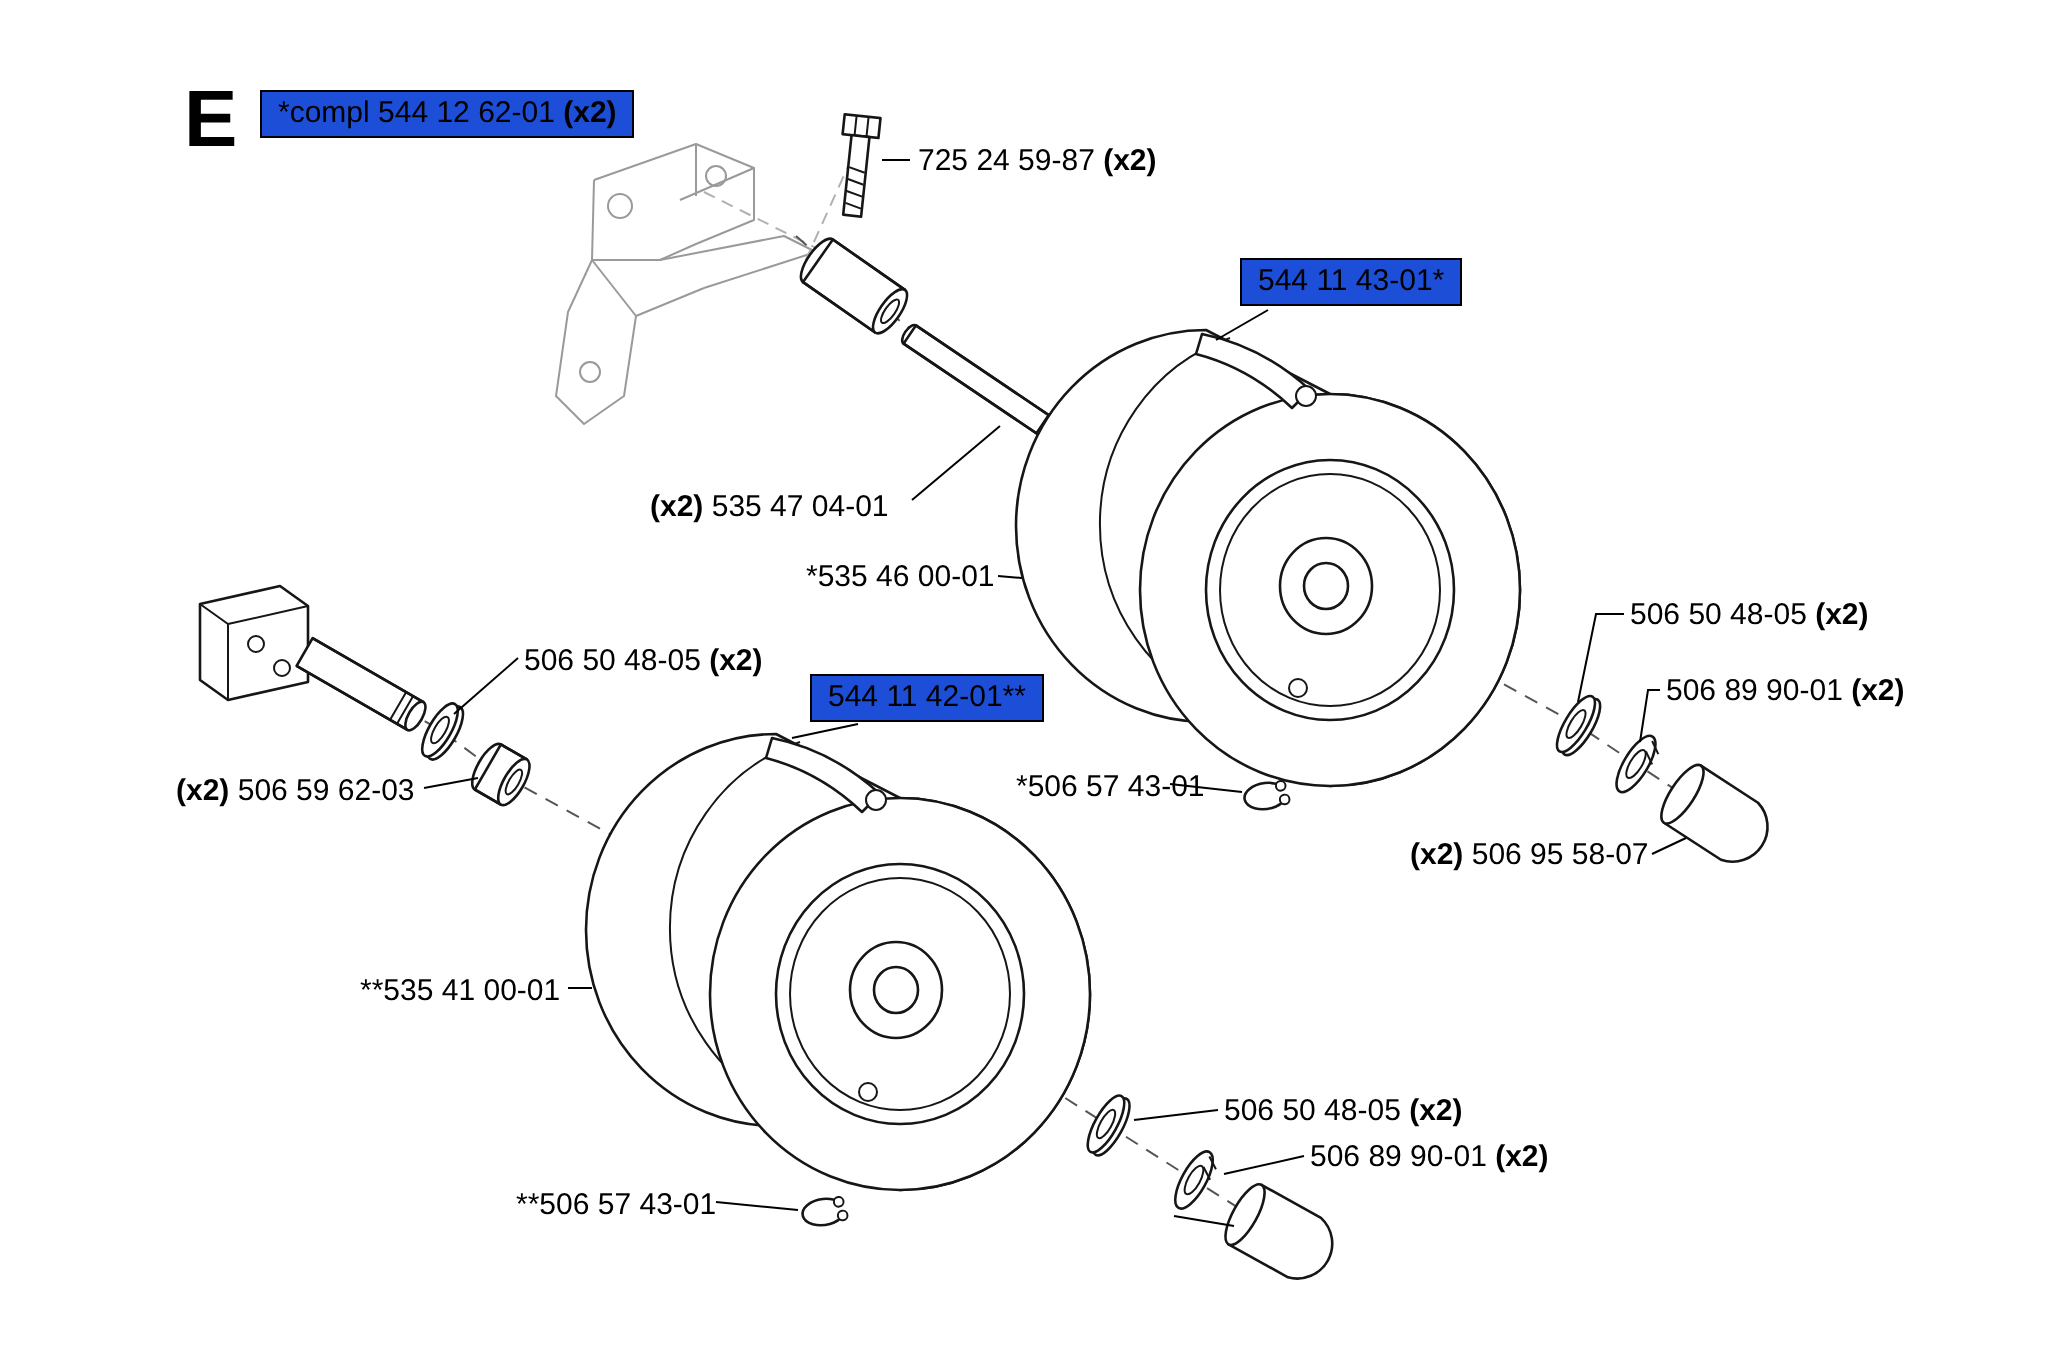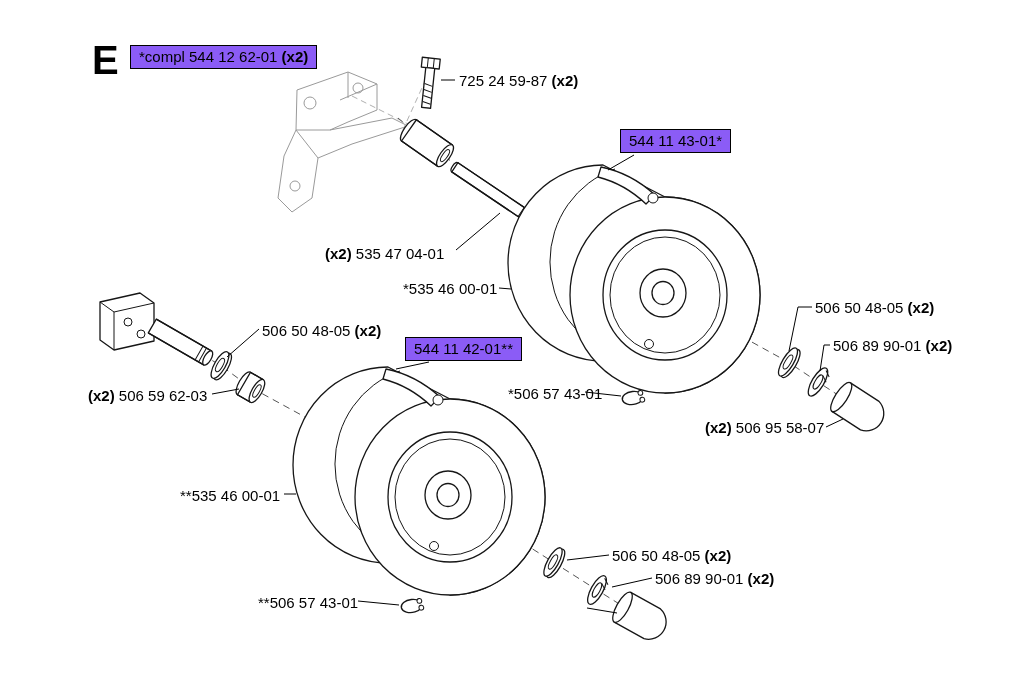--- a/index.html
+++ b/index.html
@@ -1,21 +1,21 @@
 <!DOCTYPE html>
 <html><head>
 <meta charset="utf-8">
 <style>
   html,body{margin:0;padding:0;background:#fff;}
   .stage{position:relative;width:1024px;height:685px;background:#ffffff;
          font-family:"Liberation Sans", sans-serif;overflow:hidden;}
   .stage svg{position:absolute;left:0;top:0;z-index:1;}
   .lbl{position:absolute;z-index:2;font-size:15px;line-height:17px;color:#000;white-space:nowrap;}
   .lbl b{font-weight:bold;}
-  .boxed{border:1.6px solid #000;background:#8b5cf6;padding:2px 8px 3px;}
+  .boxed{border:1.6px solid #000;background:#1d4ed8;padding:2px 8px 3px;}
   .letter{font-size:40px;font-weight:bold;line-height:40px;}
   
   .part{fill:#ffffff;stroke:#161616;stroke-width:1.3;stroke-linejoin:round;}
   .thin{stroke-width:1;}
   .noFill{fill:none;}
   .dash{fill:none;stroke:#555;stroke-width:1;stroke-dasharray:7 5;}
   .grayDash{fill:none;stroke:#b0b0b0;stroke-width:1;stroke-dasharray:6 4;}
   .gray{fill:none;stroke:#9a9a9a;stroke-width:1;stroke-linejoin:round;}
   .leader{fill:none;stroke:#000;stroke-width:1;}
 </style>
@@ -207,21 +207,21 @@
   <div class="lbl" style="left:833px;top:337px"><span>506 89 90-01 </span><b>(x2)</b></div>
 
   <div class="lbl" style="left:262px;top:322px"><span>506 50 48-05 </span><b>(x2)</b></div>
 
   <div class="lbl" style="left:88px;top:387px"><b>(x2)</b><span> 506 59 62-03</span></div>
 
   <div class="lbl" style="left:508px;top:385px"><span>*506 57 43-01</span></div>
 
   <div class="lbl" style="left:705px;top:419px"><b>(x2)</b><span> 506 95 58-07</span></div>
 
-  <div class="lbl" style="left:180px;top:487px"><span>**535 46 00-01</span></div>
+  <div class="lbl" style="left:180px;top:487px"><span>**535 41 00-01</span></div>
 
   <div class="lbl" style="left:612px;top:547px"><span>506 50 48-05 </span><b>(x2)</b></div>
 
   <div class="lbl" style="left:655px;top:570px"><span>506 89 90-01 </span><b>(x2)</b></div>
 
   <div class="lbl" style="left:258px;top:594px"><span>**506 57 43-01</span></div>
 
 </div>
 
 </body></html>

